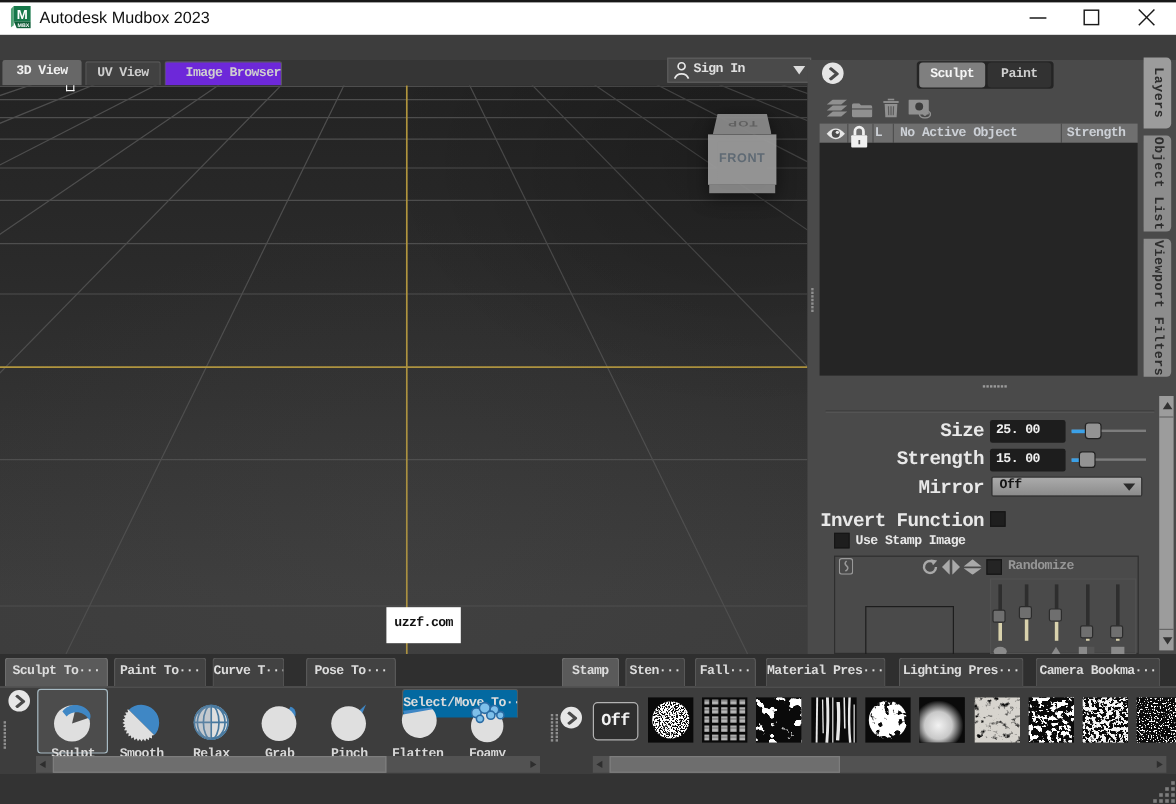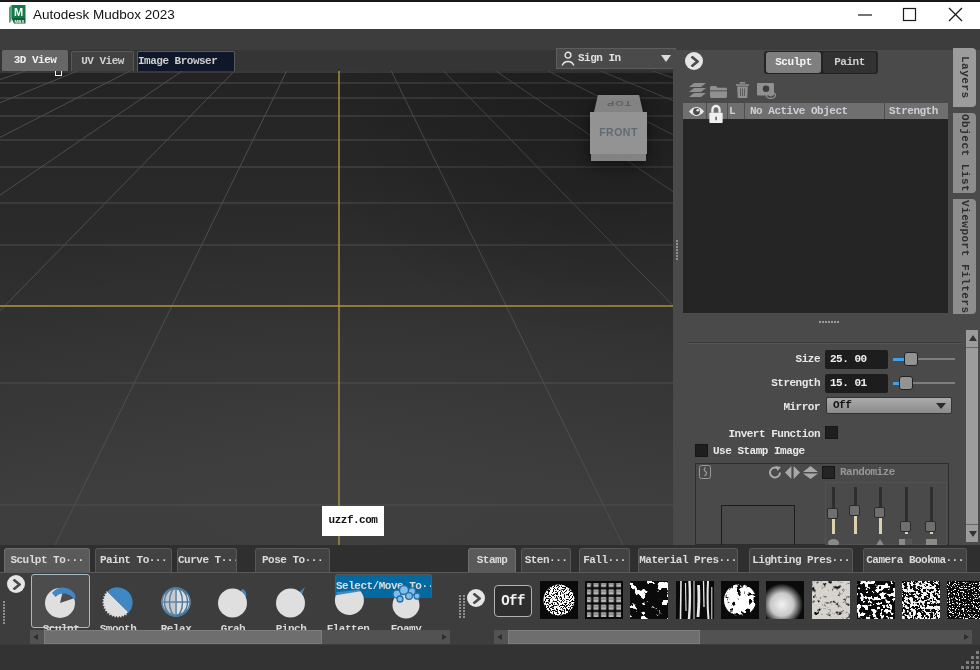--- a/index.html
+++ b/index.html
@@ -2,21 +2,21 @@
 <html><head><meta charset="utf-8"><style>
 * { margin:0; padding:0; box-sizing:border-box; }
 html,body { width:980px; height:670px; overflow:hidden; background:#3d3d3d; }
 #win { position:relative; width:980px; height:670px; font-family:"Liberation Mono",monospace; font-weight:bold; }
 .btab { position:absolute; height:24px; line-height:22px; text-align:center; overflow:hidden;
   font-size:11px; letter-spacing:-0.5px; color:#dcdcdc; border-radius:3px 3px 0 0; white-space:nowrap; }
 .thumb { position:absolute; top:581px; }
 .tool { position:absolute; top:582px; }
 .tlbl { position:absolute; top:623px; width:56px; text-align:center; font-size:11px; letter-spacing:-0.5px; color:#d8d8d8; }
 .hsep { position:absolute; top:103px; width:1px; height:16px; background:#4f4f4f; }
-.plabel { position:absolute; left:683px; width:137px; text-align:right; font-size:11px; letter-spacing:-0.5px; color:#e8e8e8; line-height:16px; }
+.plabel { position:absolute; left:683px; width:137px; text-align:right; font-size:16px; letter-spacing:-0.5px; color:#e8e8e8; line-height:16px; }
 .pfield { position:absolute; left:825px; width:63px; height:19px; background:#1d1d1d; border-radius:2px;
   color:#f0f0f0; font-size:11px; letter-spacing:-0.5px; line-height:19px; padding-left:5px; }
 .strack { position:absolute; left:893px; width:62px; height:2px; background:#7d7d7d; }
 .cbox { position:absolute; width:13px; height:13px; background:#1e1e1e; border:1px solid #161616; }
 </style></head><body>
 <div id="win">
 
 <div style="position:absolute;left:0;top:0;width:980px;height:29px;background:#fff"></div>
 <div style="position:absolute;left:0;top:0;width:980px;height:2px;background:#181818"></div>
 <svg width="17" height="20" viewBox="0 0 17 20" style="position:absolute;left:9px;top:4px">
@@ -33,21 +33,21 @@
         <rect x="53.5" y="8.5" width="12" height="12"></rect>
         <line x1="99" y1="8" x2="112" y2="21"></line>
         <line x1="112" y1="8" x2="99" y2="21"></line>
       </g>
     </svg>
 
 
 <div style="position:absolute;left:0;top:50px;width:683px;height:21px;background:#353535"></div>
 <div style="position:absolute;left:2px;top:50px;width:66px;height:21px;background:#676767;border-radius:2px 2px 0 0;text-align:center;line-height:21px;font-size:11px;letter-spacing:-0.5px;color:#f0f0f0">3D View</div>
 <div style="position:absolute;left:71px;top:51px;width:63px;height:20px;background:#414141;border:1px solid #5a5a5a;border-bottom:none;border-radius:2px 2px 0 0;text-align:center;line-height:19px;font-size:11px;letter-spacing:-0.5px;color:#cfcfcf">UV View</div>
-<div style="position:absolute;left:137px;top:51px;width:98px;height:20px;background:#0f172a;border:1px solid #5a5a5a;border-bottom:none;border-radius:2px 2px 0 0;text-align:left;line-height:19px;font-size:11px;letter-spacing:-0.5px;color:#cfcfcf">Image Browser</div>
+<div style="position:absolute;left:137px;top:51px;width:98px;height:20px;background:#6d28d9;border:1px solid #5a5a5a;border-bottom:none;border-radius:2px 2px 0 0;text-align:right;line-height:19px;font-size:11px;letter-spacing:-0.5px;color:#cfcfcf">Image Browser</div>
 
 <div style="position:absolute;left:556px;top:48px;width:120px;height:21px;background:#4a4a4a;border:1px solid #5e5e5e"></div>
 <svg width="14" height="15" viewBox="0 0 14 15" style="position:absolute;left:561px;top:51px">
       <g stroke="#e8e8e8" stroke-width="1.4" fill="none">
         <circle cx="7" cy="4.2" r="2.9"></circle>
         <path d="M1.2 14.5 A6.2 6.2 0 0 1 12.8 14.5"></path>
       </g>
     </svg>
 <div style="position:absolute;left:578px;top:48px;width:70px;height:21px;line-height:21px;font-size:11px;letter-spacing:-0.5px;color:#e0e0e0">Sign In</div>
 <div style="position:absolute;left:661px;top:55px;width:0;height:0;border-left:5.5px solid transparent;border-right:5.5px solid transparent;border-top:7px solid #dcdcdc"></div>
@@ -207,21 +207,21 @@
     <div style="position:absolute;left:837px;top:321px;width:2px;height:2px;background:#9a9a9a"></div>
 
 <div style="position:absolute;left:688px;top:342px;width:274px;height:1px;background:#3a3a3a"></div>
 <div style="position:absolute;left:688px;top:343px;width:274px;height:1px;background:#575757"></div>
 <div class="plabel" style="top:351px">Size</div>
 <div class="pfield" style="top:350px">25. 00</div>
 <div class="strack" style="top:358px"></div>
 <div style="position:absolute;left:893px;top:357.5px;width:13px;height:3px;background:#3ba1e8"></div>
 <div style="position:absolute;left:904px;top:352px;width:14px;height:14px;background:#939393;border:1px solid #222;border-radius:3px"></div>
 <div class="plabel" style="top:375px">Strength</div>
-<div class="pfield" style="top:374px">15. 01</div>
+<div class="pfield" style="top:374px">15. 00</div>
 <div class="strack" style="top:382px"></div>
 <div style="position:absolute;left:893px;top:381.5px;width:9px;height:3px;background:#3ba1e8"></div>
 <div style="position:absolute;left:899px;top:376px;width:14px;height:14px;background:#939393;border:1px solid #222;border-radius:3px"></div>
 <div class="plabel" style="top:399px">Mirror</div>
 <div style="position:absolute;left:826px;top:397px;width:126px;height:17px;background:linear-gradient(#ababab,#8b8b8b);border-radius:2px;border:1px solid #333;font-size:11px;letter-spacing:-0.5px;color:#141414;line-height:15px;padding-left:6px">Off</div>
 <div style="position:absolute;left:936px;top:403px;width:0;height:0;border-left:5.5px solid transparent;border-right:5.5px solid transparent;border-top:6.5px solid #2a2a2a"></div>
 <div class="plabel" style="top:426px">Invert Function</div>
 <div class="cbox" style="left:825px;top:426px"></div>
 <div class="cbox" style="left:695px;top:444px"></div>
 <div style="position:absolute;left:713px;top:444px;font-size:11px;letter-spacing:-0.5px;color:#e8e8e8;line-height:14px">Use Stamp Image</div>

